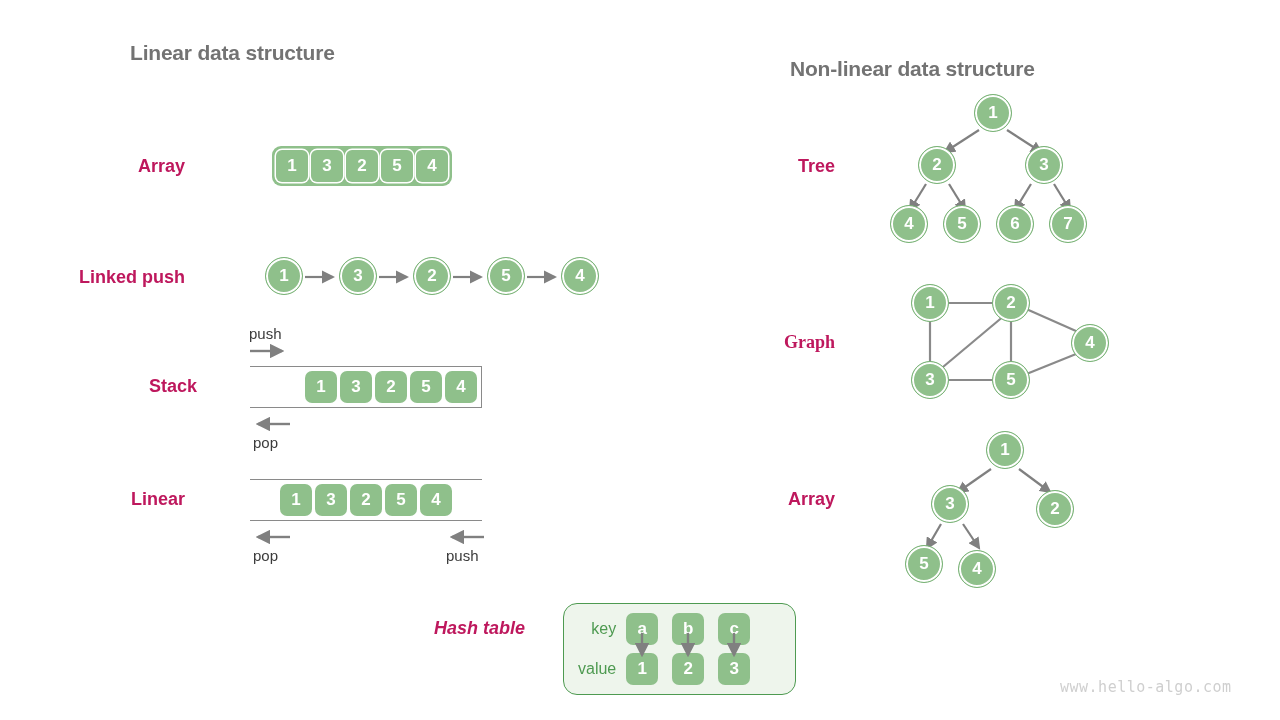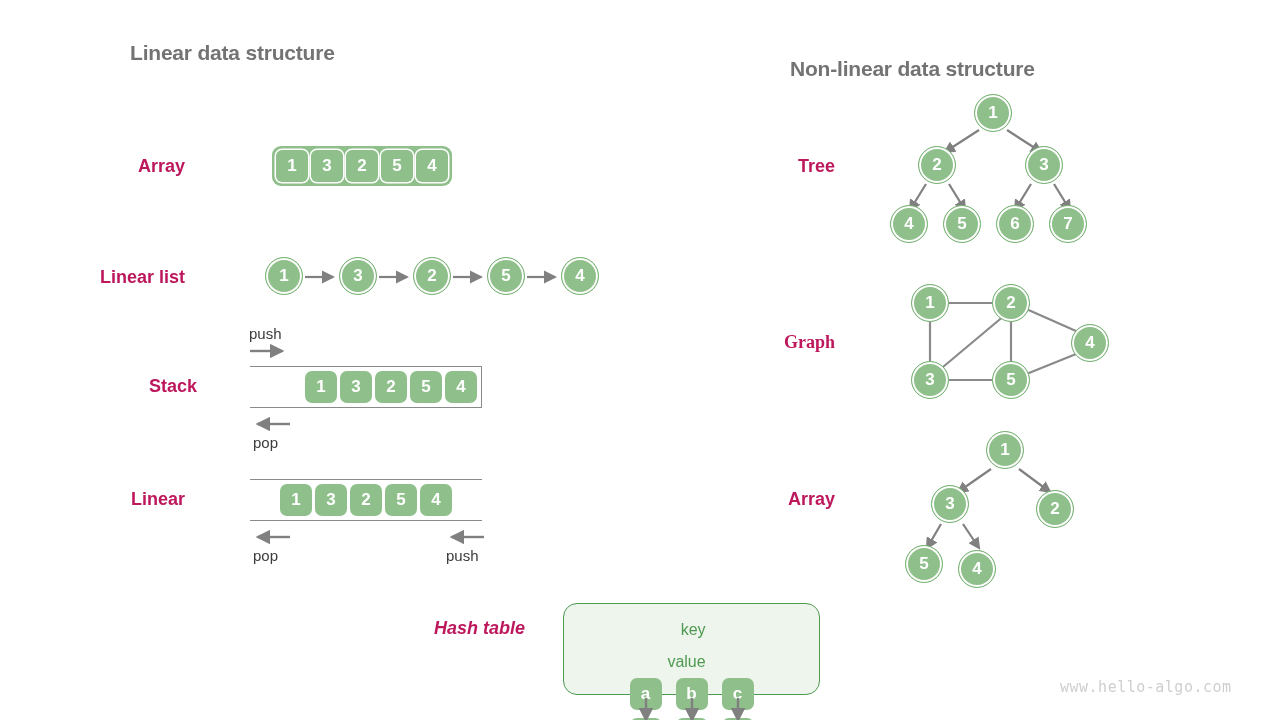--- a/index.html
+++ b/index.html
@@ -175,21 +175,21 @@
 <div class="abs row-label" style="left:30px; top:156px; width:155px;">Array</div>
 
 <div class="abs array-box" style="left:272px; top:146px;">
   <div class="cell">1</div>
   <div class="cell">3</div>
   <div class="cell">2</div>
   <div class="cell">5</div>
   <div class="cell">4</div>
 </div>
 
-<div class="abs row-label" style="left:30px; top:267px; width:155px;">Linear list</div>
+<div class="abs row-label" style="left:30px; top:267px; width:155px;">Linked push</div>
 
 <div class="abs" style="left:265px; top:257px;">
   <div style="position:relative; width:335px; height:40px;">
 
     <svg class="abs" style="left:0; top:0;" width="335" height="40">
       <defs>
         <marker id="llArrow" markerWidth="6" markerHeight="6" refX="5" refY="3" orient="auto">
           <path d="M0,0 L6,3 L0,6 z" fill="#808080"></path>
         </marker>
       </defs>
@@ -255,21 +255,21 @@
 </svg>
 <div class="abs op-label" style="left:253px; top:547px;">pop</div>
 
 <svg class="abs" style="left:444px; top:531px;" width="44" height="12">
   <line x1="40" y1="6" x2="8" y2="6" stroke="#808080" stroke-width="2.4" marker-end="url(#lArrow)"></line>
 </svg>
 <div class="abs op-label" style="left:446px; top:547px;">push</div>
 
 <div class="abs row-label" style="left:320px; top:618px; width:205px;font-style:italic;">Hash table</div>
 
-<div class="abs hash-box" style="left:563px; top:603px; width:257px; height:92px;flex-direction:column;">
+<div class="abs hash-box" style="left:563px; top:603px; width:233px; height:92px;">
   <div class="hash-labels">
     <div class="hash-label">key</div>
     <div class="hash-label">value</div>
   </div>
   <div class="hash-cols">
     <div class="hash-col">
       <div class="cell">a</div>
       <div class="cell">1</div>
       <svg class="abs" style="left:11px; top:20px;" width="12" height="32">
         <defs>

